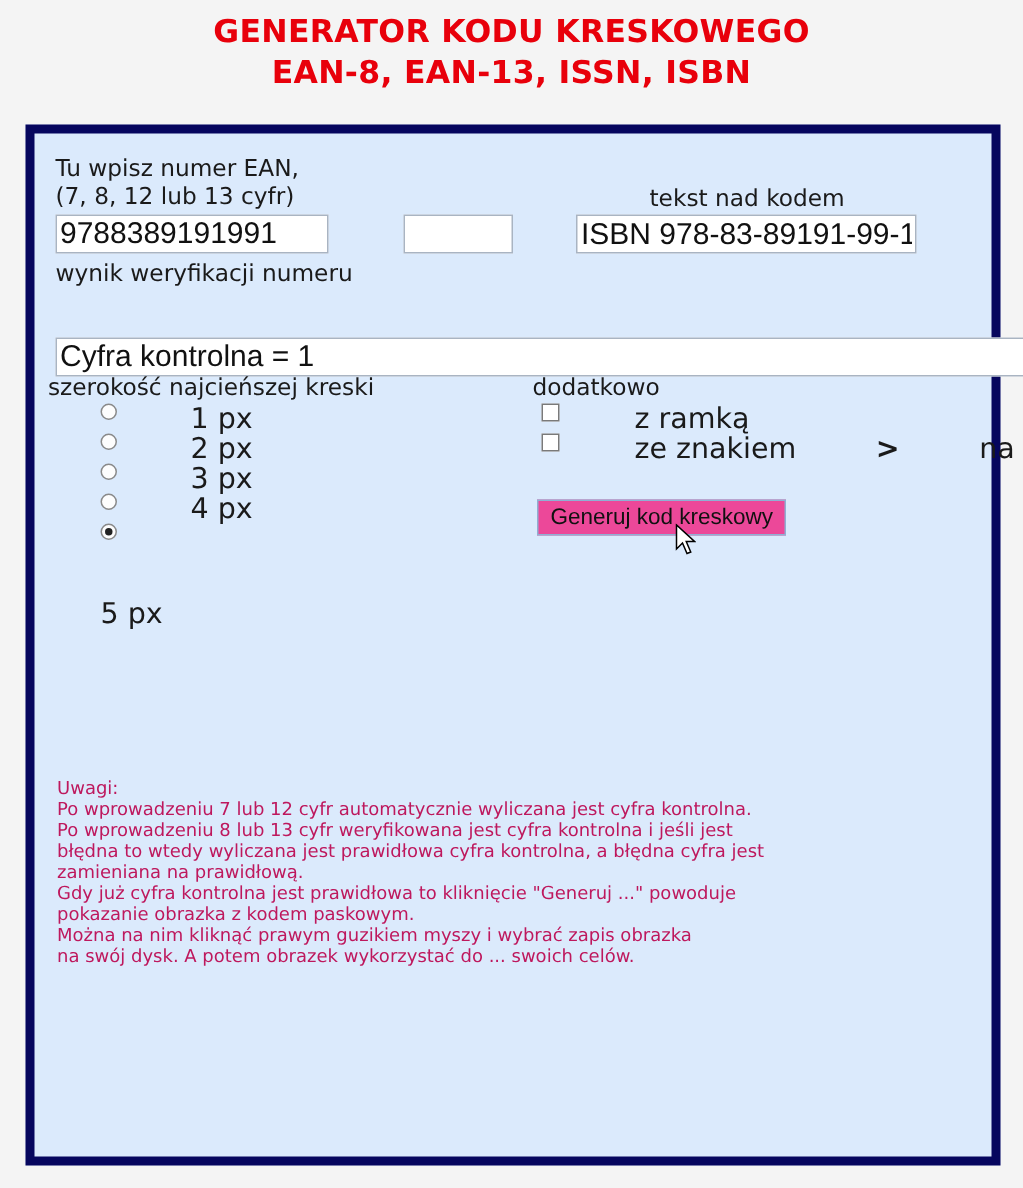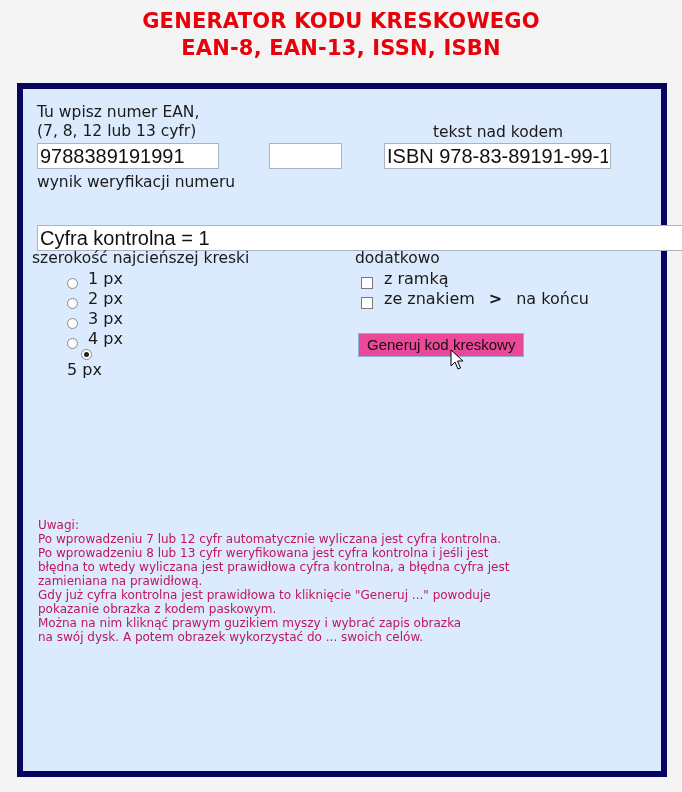--- a/index.html
+++ b/index.html
@@ -25,22 +25,22 @@
     }
     .lbl { position: absolute; font-size: 15.5px; line-height: 19px; white-space: nowrap; }
     .inp {
       position: absolute; box-sizing: border-box;
       background: #fff; border: 1px solid #a9b4c2;
       font-family: "Liberation Sans", sans-serif; font-size: 20px;
       padding: 0 2px; height: 26px; line-height: 24px; color: #111;
       outline: none;
     }
     .radio-row, .check-row {
-      position: absolute; display: flex; align-items: flex-end;
-      font-size: 16px; line-height: 20px; white-space: nowrap;
+      position: absolute; display: flex; align-items: flex-start;
+      font-size: 19px; line-height: 20px; white-space: nowrap; gap: 39px;
     }
     .radio {
       width: 11px; height: 11px; border-radius: 50%;
       border: 1px solid #8a8a8a; background: #fdfdfd;
       box-sizing: border-box; position: relative; margin-right: 10px;
     }
     .radio.checked::after {
       content: ""; position: absolute; left: 2px; top: 2px;
       width: 5px; height: 5px; border-radius: 50%; background: #222;
     }

